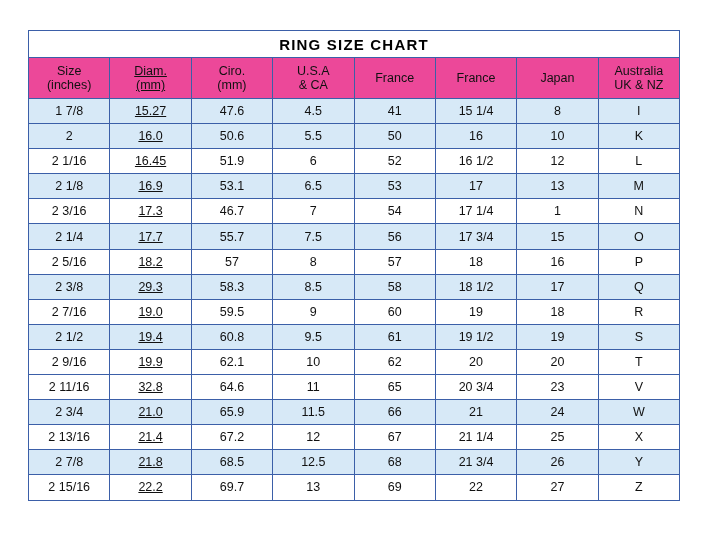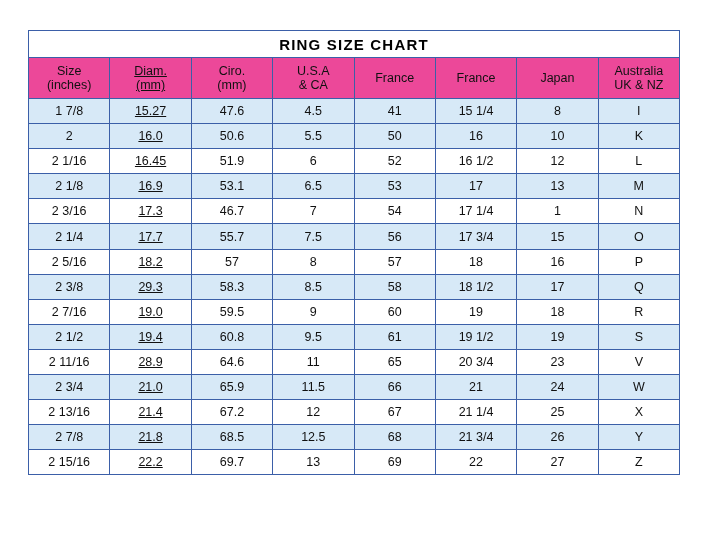--- a/index.html
+++ b/index.html
@@ -211,22 +211,32 @@
             <td class="col0">2 1/2</td>
             <td class="col1">19.4</td>
             <td class="col2">60.8</td>
             <td class="col3">9.5</td>
             <td class="col4">61</td>
             <td class="col5">19 1/2</td>
             <td class="col6">19</td>
             <td class="col7">S</td>
           </tr>
           <tr class="data-row plain">
+            <td class="col0">2 9/16</td>
+            <td class="col1">19.9</td>
+            <td class="col2">62.1</td>
+            <td class="col3">10</td>
+            <td class="col4">62</td>
+            <td class="col5">20</td>
+            <td class="col6">20</td>
+            <td class="col7">T</td>
+          </tr>
+          <tr class="data-row plain">
             <td class="col0">2 11/16</td>
-            <td class="col1">28.9</td>
+            <td class="col1">32.8</td>
             <td class="col2">64.6</td>
             <td class="col3">11</td>
             <td class="col4">65</td>
             <td class="col5">20 3/4</td>
             <td class="col6">23</td>
             <td class="col7">V</td>
           </tr>
           <tr class="data-row shade">
             <td class="col0">2 3/4</td>
             <td class="col1">21.0</td>

